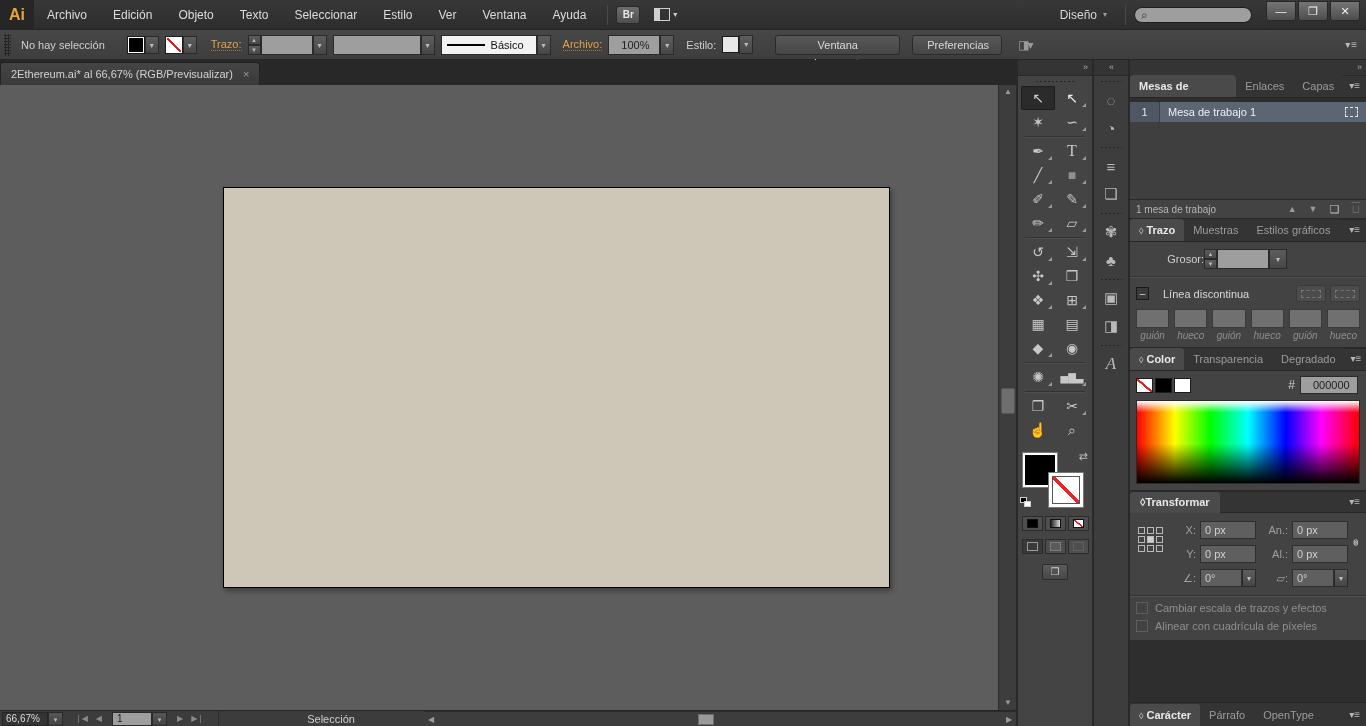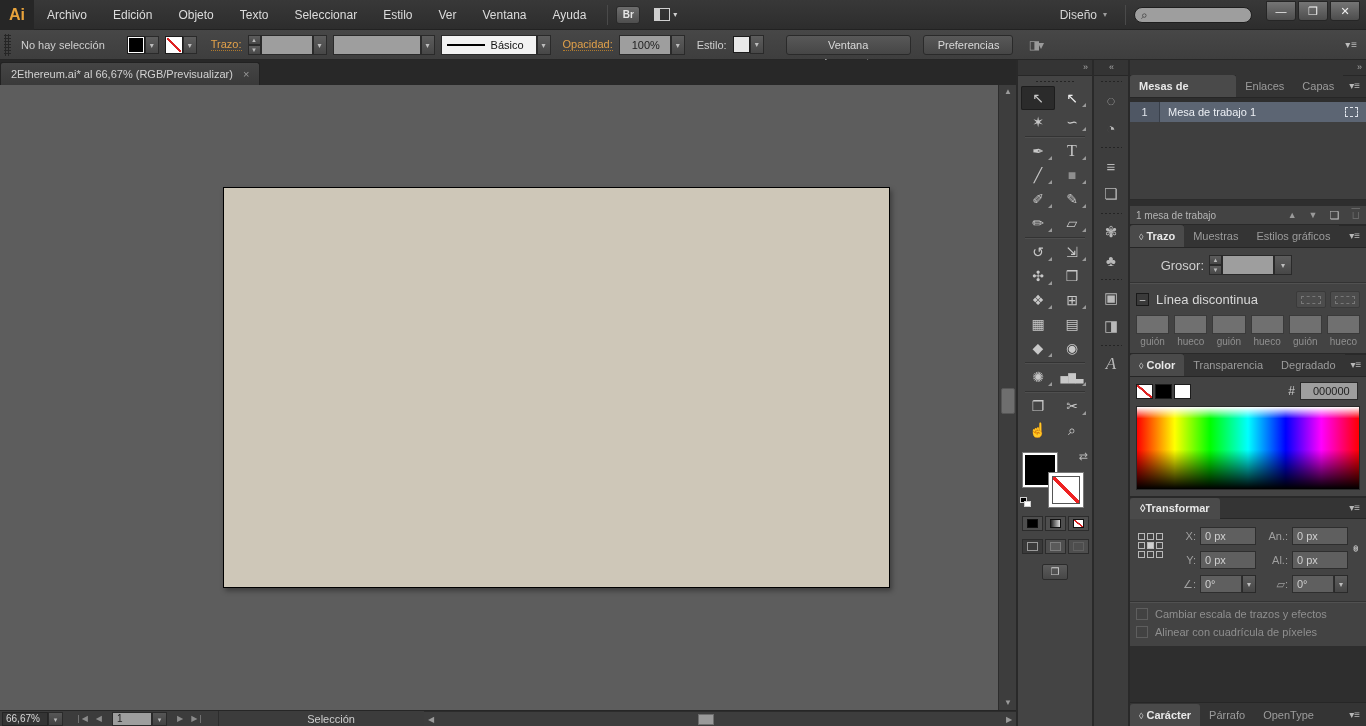--- a/index.html
+++ b/index.html
@@ -140,42 +140,42 @@
   .pmenu { margin-left:auto; padding:0 6px; color:#b8b8b8; font-size:10px; line-height:22px; }
   .panel-body { background:#434343; }
 
   
   #ab-list { height:98px; background:#3f3f3f; border-bottom:1px solid #2b2b2b; }
   #ab-row { display:flex; height:20px; margin-top:4px; align-items:stretch; }
   #ab-num { width:30px; background:#4f5764; color:#dfe3ea; text-align:center; line-height:20px; font-size:11px; border-right:1px solid #39404b; }
   #ab-name { flex:1; background:#5c6573; color:#eceff4; line-height:20px; padding-left:8px; font-size:11px; }
   #ab-opt { width:30px; background:#5c6573; display:flex; align-items:center; justify-content:center; }
   #ab-opt i { width:13px; height:10px; border:1px dashed #dfe3ea; }
-  #ab-footer { height:18px; display:flex; align-items:center; font-size:10px; color:#b5b5b5; padding:0 6px; gap:12px; background:#434343;margin-top:6px; }
+  #ab-footer { height:18px; display:flex; align-items:center; font-size:10px; color:#b5b5b5; padding:0 6px; gap:12px; background:#434343; }
   .ft-ic { color:#9a9a9a; font-size:9px; }
   .ft-ic.dis { color:#686868; }
   .trash { text-decoration:overline; }
 
   
   .srow { display:flex; align-items:center; padding:4px 6px 3px 0; }
-  .slabel { width:74px; text-align:right; margin-right:5px; font-size:13px; color:#cfcfcf; }
+  .slabel { width:74px; text-align:right; font-size:11px; color:#cfcfcf; }
   .slabel.dis, .dis-t { color:#8a8a8a; }
   .btn-ghost { width:22px; height:17px; margin-right:3px; background:#4c4c4c; border:1px solid #3a3a3a;
     border-radius:2px; display:flex; align-items:center; justify-content:center; }
   .btn-ghost .blk { width:9px; height:8px; background:#5f5f5f; border:1px solid #6a6a6a; }
   .panel-div { height:1px; background:#333; box-shadow:0 1px 0 #515151; margin:4px 0; }
   .checkbox { width:13px; height:13px; background:#3a3a3a; border:1px solid #191919; color:#d8d8d8;
     font-size:10px; line-height:11px; text-align:center; }
   .dash-btn { width:30px; height:17px; background:#4c4c4c; border:1px solid #3a3a3a; border-radius:2px;
     display:flex; align-items:center; justify-content:center; }
   .dash-btn i { width:20px; height:8px; border:1px dashed #787878; }
   .dashgrid { display:flex; gap:5px; padding:4px 6px 0 6px; }
   .dashcell { flex:1; }
   .dashbox { height:19px; background:#707070; border:1px solid #3a3a3a; }
-  .dashlbl { text-align:center; font-size:10px; color:#8f8f8f; margin-top:2px; }
+  .dashlbl { text-align:center; font-size:10px; color:#8f8f8f; margin-top:2px;font-style:italic; }
 
   
   .cswatches { display:flex; gap:2px; padding:5px 0 0 6px; align-items:center; }
   .csw { width:17px; height:15px; border:1px solid #1c1c1c; }
   .csw.none { background:linear-gradient(to top right, #fff 44%, #d22 45%, #d22 55%, #fff 56%); }
   .csw.black { background:#000; }
   .csw.white { background:#fff; }
   .hexwrap { margin-left:auto; display:flex; align-items:center; gap:5px; padding-right:8px; }
   #spectrum { margin:6px 6px 0 6px; height:84px; border:1px solid #2a2a2a;
     background:
@@ -263,21 +263,21 @@
       <span class="field-light" style="width:88px;"></span>
       <span class="dd-btn" style="height:20px;line-height:19px;">▾</span>
     </div>
     <div class="swatch-combo">
       <span class="stroke-style">
         <i class="stroke-line"></i>
         <span>Básico</span>
       </span>
       <span class="dd-btn" style="height:20px;line-height:19px;">▾</span>
     </div>
-    <span class="ctl-link" style="margin-left:6px;">Opacidad:</span>
+    <span class="ctl-link" style="margin-left:6px;">Archivo:</span>
     <div class="swatch-combo">
       <span class="field-light" style="width:52px;">100%</span>
       <span class="dd-btn" style="height:20px;line-height:19px;">▾</span>
     </div>
     <span class="ctl-label" style="margin-left:6px;">Estilo:</span>
     <div class="swatch-combo">
       <span class="swatch" style="width:17px;height:17px;background:#e8e8e8;"></span>
       <span class="dd-btn" style="height:19px;">▾</span>
     </div>
     <div class="ctl-button" style="margin-left:16px;width:125px;text-align:center;">Ventana documento</div>
@@ -455,21 +455,21 @@
             <span class="stepper">
               <span>▲</span>
               <span>▼</span>
             </span>
             <span class="field-light" style="width:52px;height:20px;"></span>
             <span class="dd-btn" style="height:20px;line-height:19px;width:18px;">▾</span>
           </div>
           <div class="panel-div"></div>
           <div class="srow" style="padding-left:6px;">
             <span class="checkbox">–</span>
-            <span style="margin-left:7px;font-size:13px;color:#d8d8d8;">Línea discontinua</span>
+            <span style="margin-left:14px;font-size:11px;color:#d8d8d8;">Línea discontinua</span>
             <span class="dash-btn" style="margin-left:auto;">
                 <i></i>
               </span>
             <span class="dash-btn" style="margin-left:4px;">
                 <i></i>
               </span>
           </div>
           <div class="dashgrid">
             <div class="dashcell">
                 <div class="dashbox"></div>

